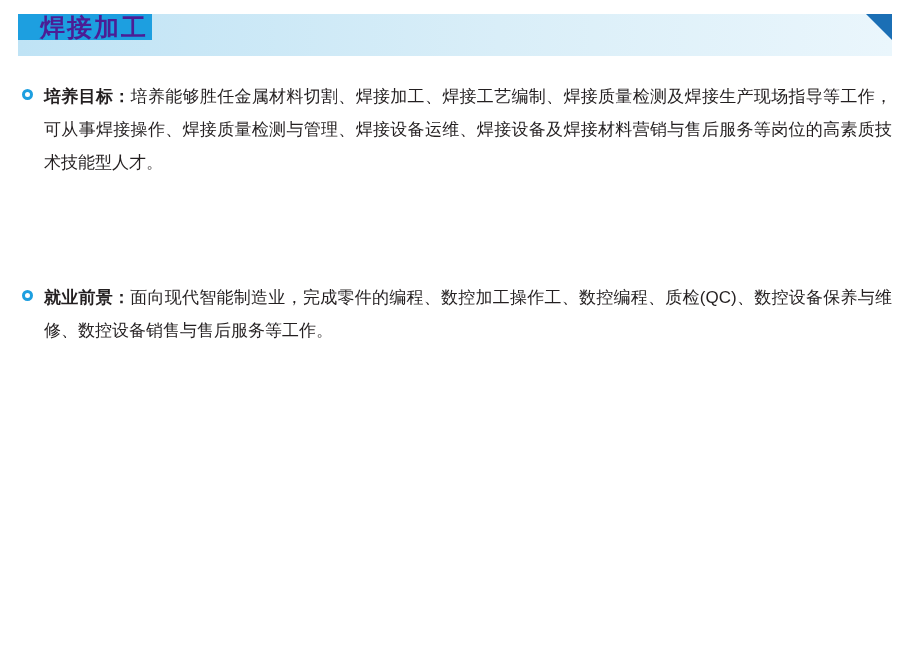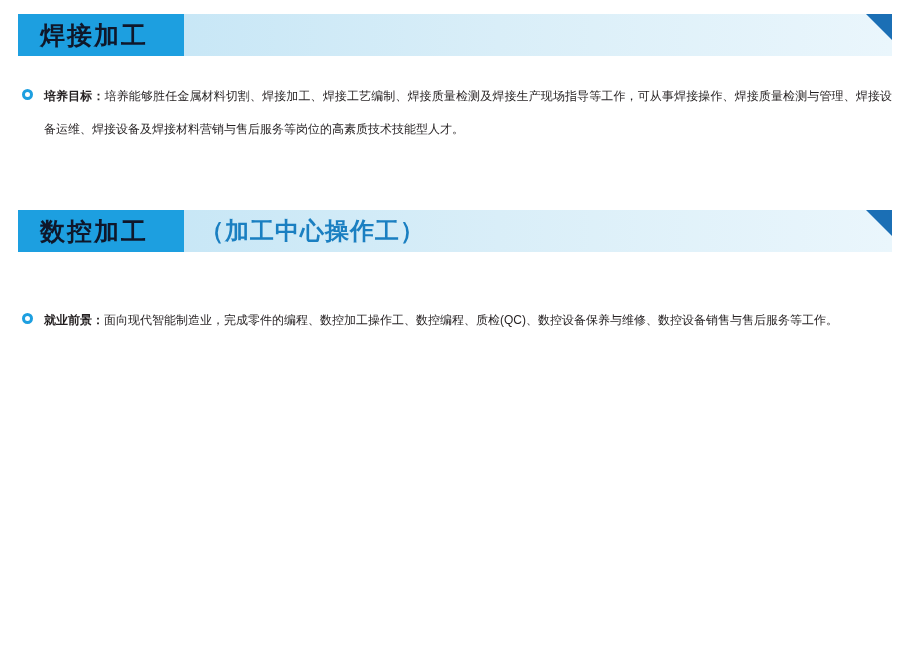--- a/index.html
+++ b/index.html
@@ -46,28 +46,28 @@
     top: 0;
     width: 0;
     height: 0;
     border-top: 26px solid #1b6fb5;
     border-left: 26px solid transparent;
   }
   .section-head .tag {
     position: relative;
     z-index: 2;
     background: #1d9fe0;
-    color: #0f172a;
+    color: #4c1d95;
     font-size: 25px;
     font-weight: bold;
     letter-spacing: 2px;
     display: flex;
     align-items: center;
-    padding: 0 36px 0 22px;
-    height: 42px;
+    padding: 0 4px 0 22px;
+    height: 26px;
     box-sizing: border-box;
   }
   .section-head .subtag {
     position: relative;
     z-index: 2;
     color: #1a7fc1;
     font-size: 24px;
     font-weight: bold;
     letter-spacing: 1px;
     display: flex;
@@ -78,21 +78,21 @@
 
   
   .block {
     margin-top: 22px;
     padding-left: 4px;
   }
   .para {
     position: relative;
     padding-left: 22px;
     margin-bottom: 18px;
-    font-size: 12px;
+    font-size: 17px;
     line-height: 33px;
     text-align: justify;
     color: #231f20;
     margin-top: 24px;
   }
   .bullet {
     position: absolute;
     left: 0;
     top: 9px;
     width: 11px;
@@ -126,25 +126,20 @@
       <span class="bullet"></span>
       <span class="label">培养目标：</span><span class="body-text">培养能够胜任金属材料切割、焊接加工、焊接工艺编制、焊接质量检测及焊接生产现场指导等工作，可从事焊接操作、焊接质量检测与管理、焊接设备运维、焊接设备及焊接材料营销与售后服务等岗位的高素质技术技能型人才。</span>
     </div>
 
     <div class="spacer-sm"></div>
 
   </div>
 
   <div class="spacer-md"></div>
 
-  <div class="section-head">
-    <div class="bar"></div>
-    <div class="tag">数控加工</div>
-    <div class="subtag">（加工中心操作工）</div>
-  </div>
 
   <div class="block">
 
     <div class="spacer-sm"></div>
 
     <div class="para">
       <span class="bullet"></span>
       <span class="label">就业前景：</span><span class="body-text">面向现代智能制造业，完成零件的编程、数控加工操作工、数控编程、质检(QC)、数控设备保养与维修、数控设备销售与售后服务等工作。</span>
     </div>
   </div>

